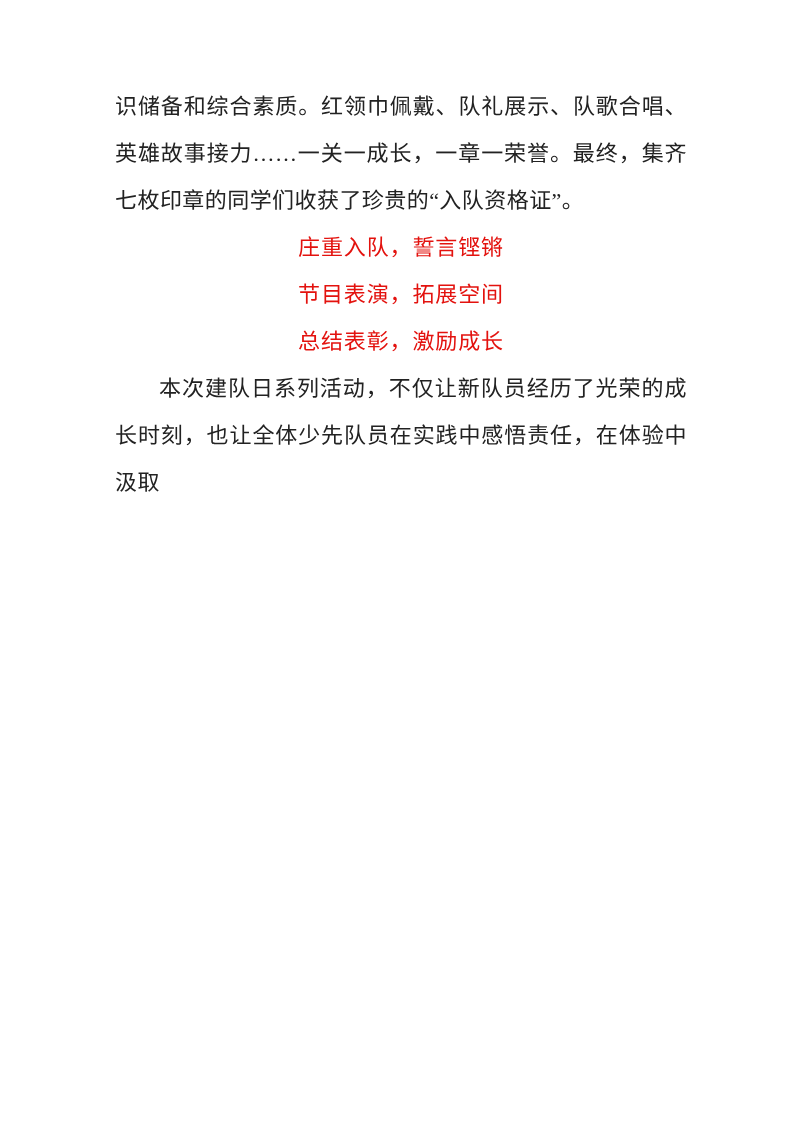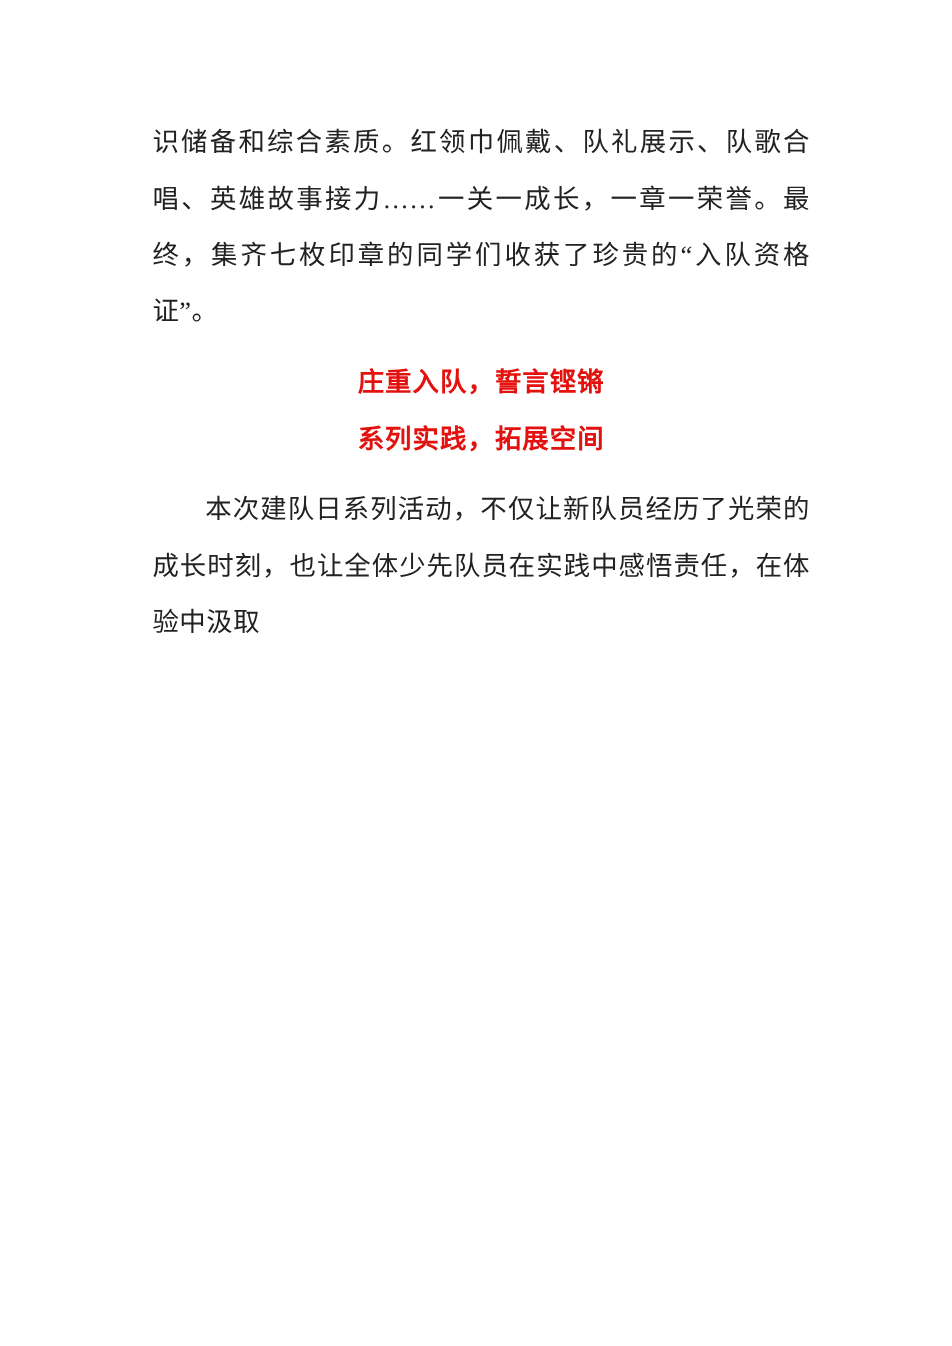--- a/index.html
+++ b/index.html
@@ -18,46 +18,47 @@
     width: 793px;
     height: 1122px;
     padding: 83px 106px 0 115px;
     background: var(--page-bg, #ffffff);
     font-family: "Liberation Serif", "DejaVu Serif", serif;
     font-size: 22px;
     line-height: 47px;
     color: var(--text-color, #222222);
   }
   .body-par {
-    margin: 12px;
+    margin: 0;
     text-align: justify;
     text-indent: 2em;
     letter-spacing: 0.02em;
   }
   .body-par.no-indent {
     text-indent: 0;
   }
   .section-heading {
     margin: 0;
     font-size: 22px;
     line-height: 47px;
-    font-weight: bold;
+    font-weight: normal;
     text-align: center;
     color: var(--heading-color, #e3120e);
     letter-spacing: 0.04em;
   }
 </style>
 </head>
 <body>
 
 <div class="page">
   <p class="body-par no-indent">识储备和综合素质。红领巾佩戴、队礼展示、队歌合唱、英雄故事接力……一关一成长，一章一荣誉。最终，集齐七枚印章的同学们收获了珍贵的“入队资格证”。</p>
 
   <h2 class="section-heading">庄重入队，誓言铿锵</h2>
 
 
-  <h2 class="section-heading">系列实践，拓展空间</h2>
+  <h2 class="section-heading">节目表演，拓展空间</h2>
 
 
+  <h2 class="section-heading">总结表彰，激励成长</h2>
 
 
   <p class="body-par">本次建队日系列活动，不仅让新队员经历了光荣的成长时刻，也让全体少先队员在实践中感悟责任，在体验中汲取</p>
 </div>
 
 </body></html>

